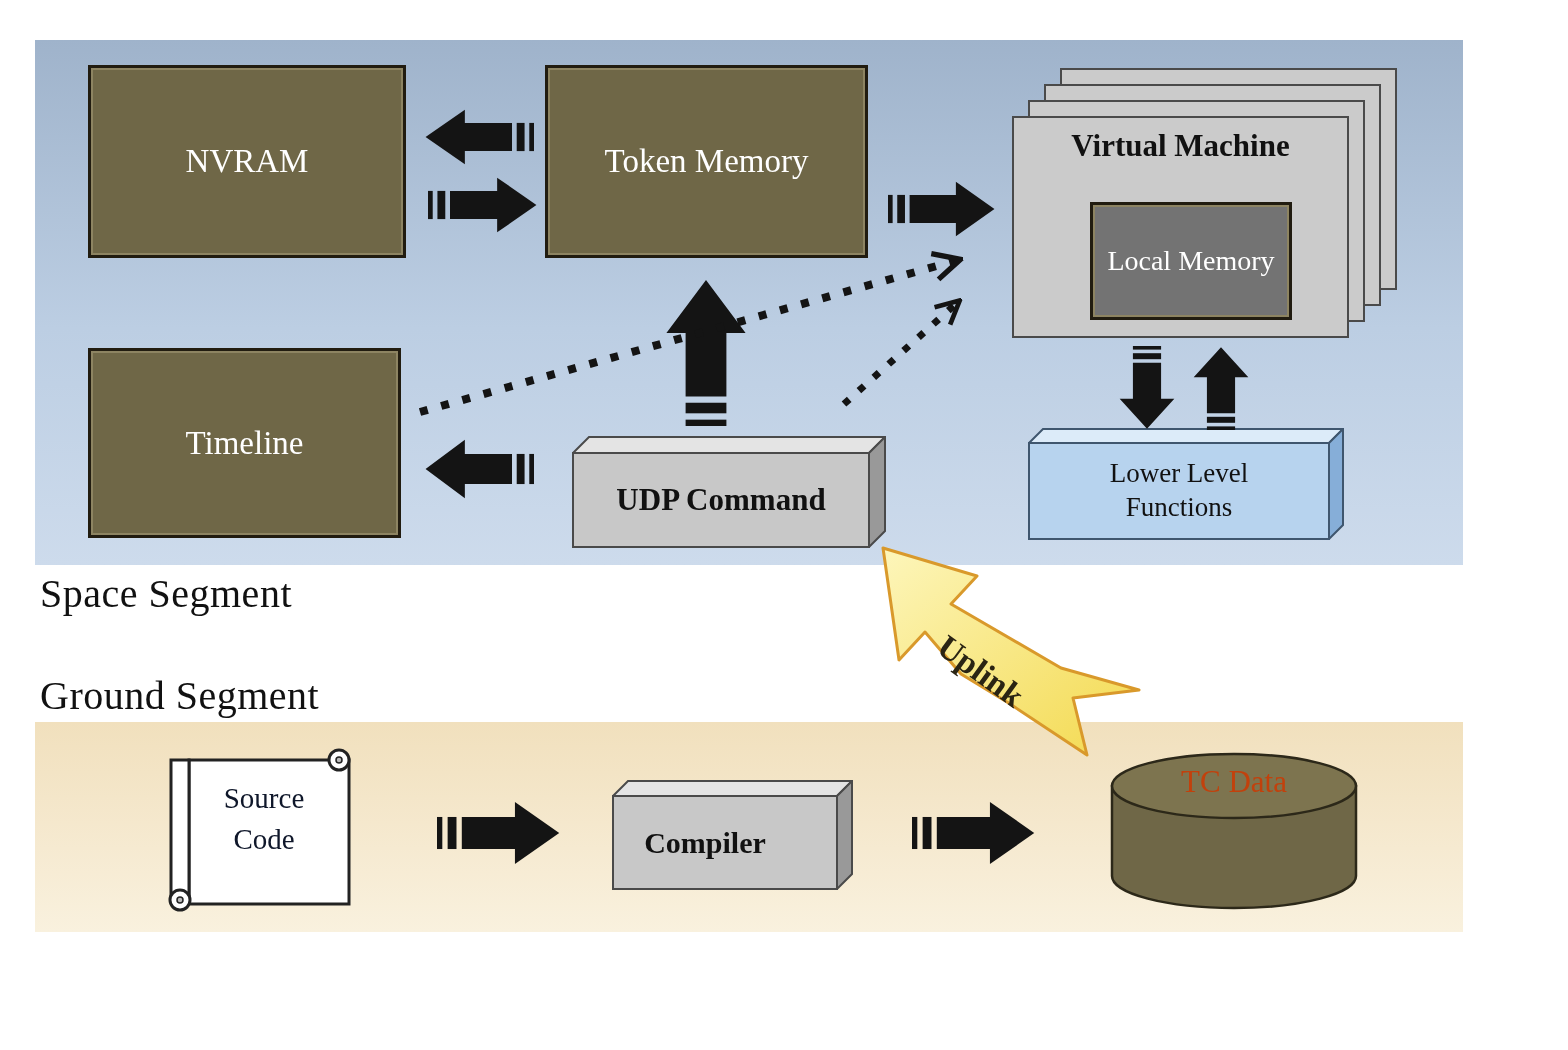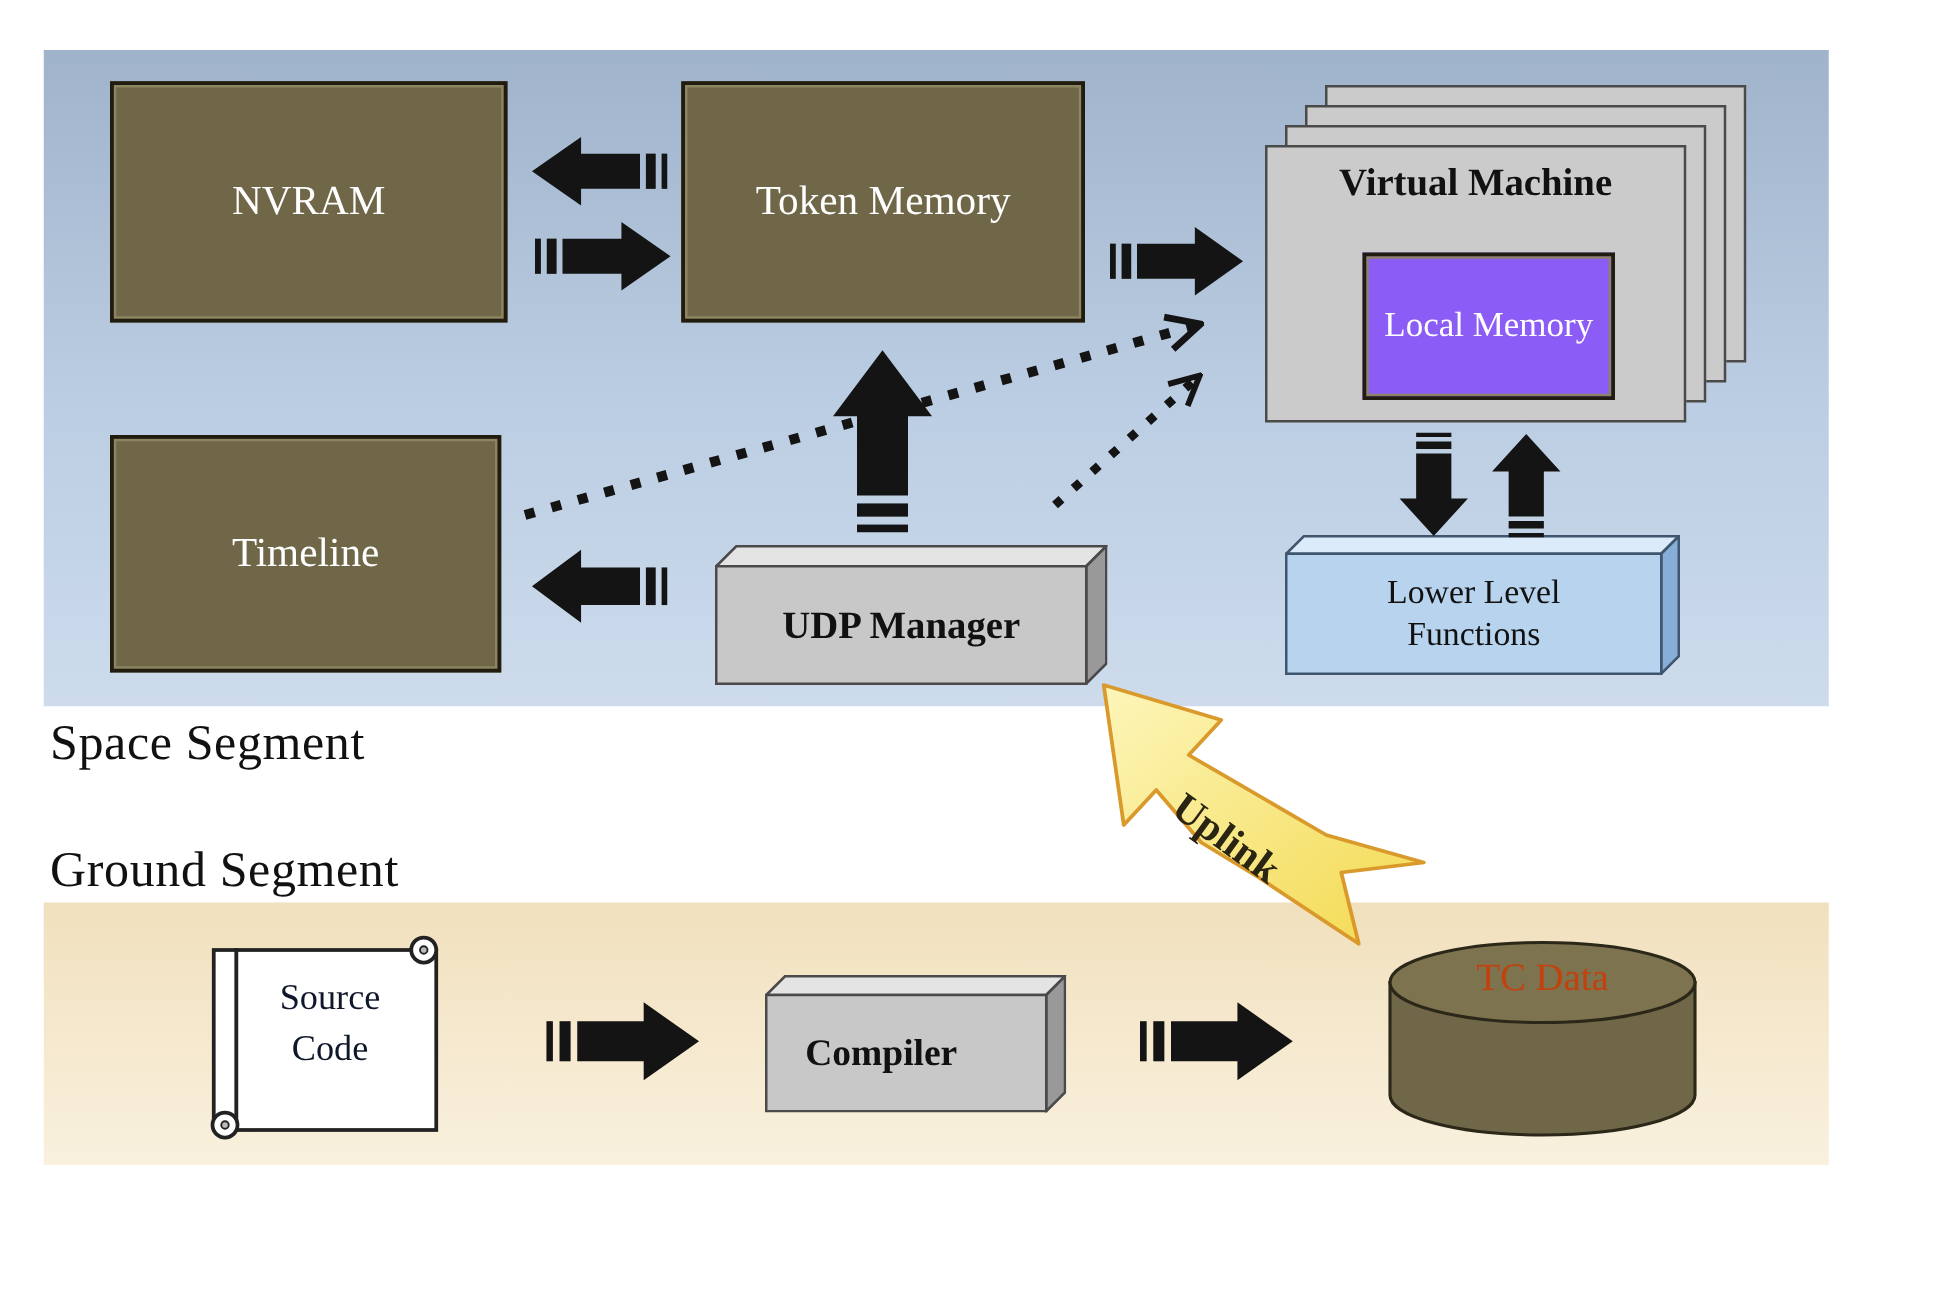--- a/index.html
+++ b/index.html
@@ -29,21 +29,21 @@
   .vm-layer {
     position:absolute; width:333px; height:218px; background:#cbcbcb;
     border:2px solid #4a4a4a;
   }
   .vm-title {
     position:absolute; left:0; top:10px; width:100%; text-align:center;
     font-size:31px; font-weight:bold; color:#111;
   }
   .local-mem {
     position:absolute; left:76px; top:84px; width:196px; height:112px;
-    background:#8b5cf6; border:3px solid #211c10; box-shadow:inset 0 0 0 2px #8d8462;
+    background:#737373; border:3px solid #211c10; box-shadow:inset 0 0 0 2px #8d8462;
     display:flex; align-items:center; justify-content:center;
     color:#fff; font-size:28px; text-align:center; line-height:1.2;
   }
   .arr { position:absolute; }
   .flip { transform:scaleX(-1); }
   .rot-ccw { transform:rotate(-90deg); }
   .rot-cw { transform:rotate(90deg); }
   .box3d { position:absolute; }
   .box3d-label {
     position:absolute; display:flex; align-items:center; justify-content:center;
@@ -104,21 +104,21 @@
     </div>
   </div>
 
   <div class="box3d" style="left:572px; top:436px;">
     <svg width="314" height="112">
       <polygon points="1,17 17,1 313,1 297,17" fill="#e4e4e4" stroke="#4a4a4a" stroke-width="2"></polygon>
       <polygon points="297,17 313,1 313,95 297,111" fill="#999999" stroke="#4a4a4a" stroke-width="2"></polygon>
       <rect x="1" y="17" width="296" height="94" fill="#c8c8c8" stroke="#4a4a4a" stroke-width="2"></rect>
     </svg>
   </div>
-  <div class="box3d-label bold" style="left:572px; top:453px; width:298px; height:94px; font-size:31px;">UDP Manager</div>
+  <div class="box3d-label bold" style="left:572px; top:453px; width:298px; height:94px; font-size:31px;">UDP Command</div>
 
   <div class="box3d" style="left:1028px; top:428px;">
     <svg width="316" height="112">
       <polygon points="1,15 15,1 315,1 301,15" fill="#dcebf9" stroke="#3f566e" stroke-width="2"></polygon>
       <polygon points="301,15 315,1 315,97 301,111" fill="#86aed8" stroke="#3f566e" stroke-width="2"></polygon>
       <rect x="1" y="15" width="300" height="96" fill="#b7d3ee" stroke="#3f566e" stroke-width="2"></rect>
     </svg>
   </div>
   <div class="box3d-label" style="left:1028px; top:443px; width:302px; height:96px; font-size:27px; padding:0 30px; box-sizing:border-box;">Lower Level Functions</div>
 

